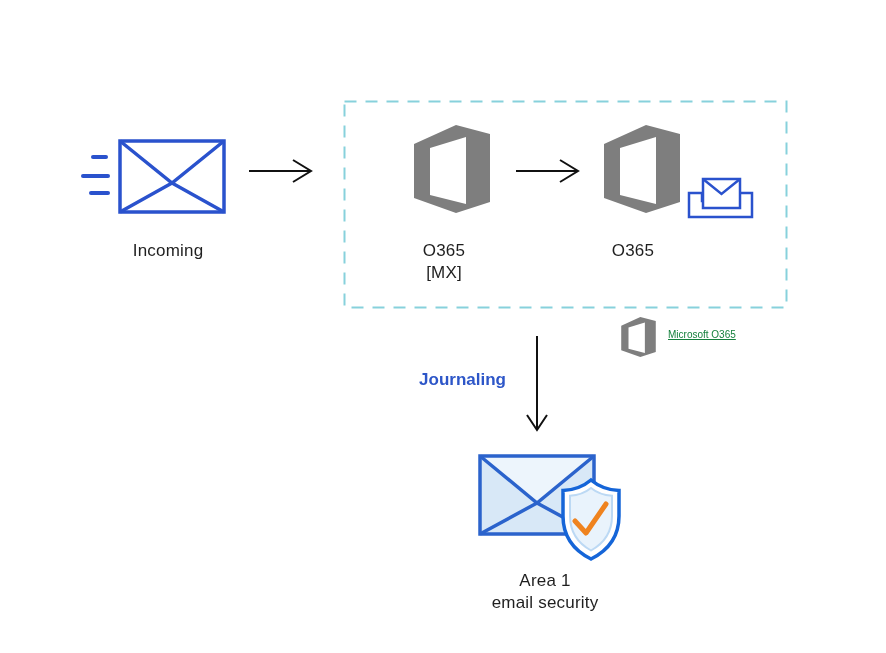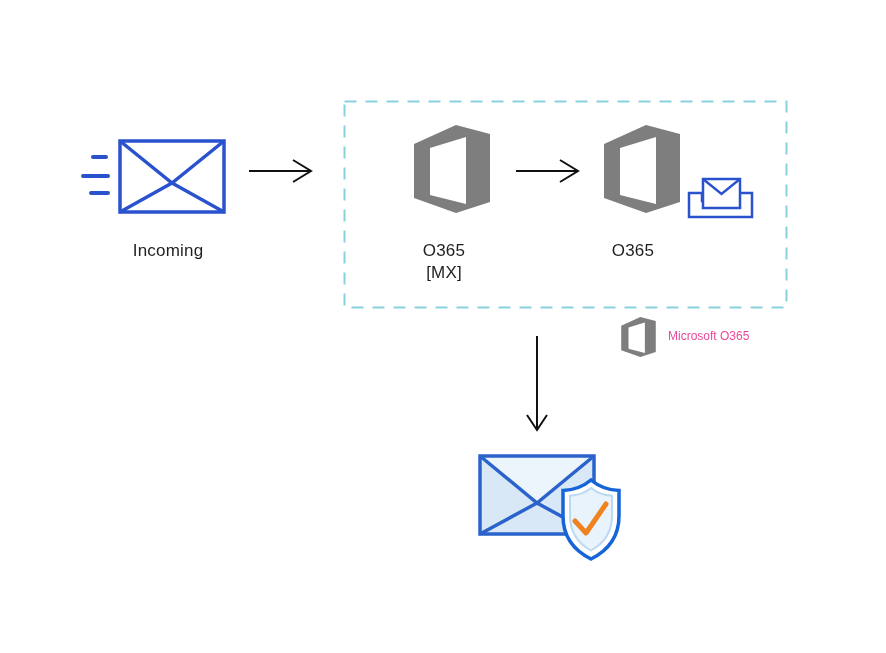--- a/index.html
+++ b/index.html
@@ -1,21 +1,21 @@
 <!DOCTYPE html>
 <html><head>
 <meta charset="utf-8">
 <style>
   html,body{margin:0;padding:0;background:#ffffff;}
   body{font-family:"Liberation Sans","DejaVu Sans",sans-serif;}
   #canvas{position:relative;width:886px;height:653px;background:#ffffff;overflow:hidden;margin-top:14px;}
   .abs{position:absolute;}
   .lbl{position:absolute;text-align:center;font-size:17px;line-height:22px;color:#1f1f1f;letter-spacing:.2px;}
   .lbl span{display:block;}
-  .legend-text{position:absolute;font-size:12px;color:#ec4899;}
+  .legend-text{position:absolute;font-size:10px;color:#15803d;text-decoration:underline;}
   .journaling{position:absolute;text-align:right;font-size:17px;font-weight:600;color:#2d56c8;}
 </style>
 </head>
 <body>
 
 <div id="canvas">
 
   <svg class="abs" style="left:78px;top:139px;" width="36" height="46">
     <rect x="13" y="2" width="17" height="4" rx="2" fill="#2a52cd"></rect>
     <rect x="3" y="21" width="29" height="4" rx="2" fill="#2a52cd"></rect>
@@ -75,20 +75,21 @@
 
   <div class="lbl" style="left:573px;top:226px;width:120px;">
     <span>O365</span>
   </div>
 
   <svg class="abs" style="left:621px;top:303px;" width="35" height="40" viewBox="0 0 76 88">
     <path fill-rule="evenodd" fill="#7e7e7e" d="M42,0 L76,9 L76,77 L42,88 L0,73 L0,19 Z M16,23 L52,12 L52,79 L16,70 Z"></path>
   </svg>
   <div class="legend-text" style="left:668px;top:315px;">Microsoft O365</div>
 
+  <div class="journaling" style="left:386px;top:356px;width:120px;">Journaling</div>
 
   <svg class="abs" style="left:524px;top:322px;" width="26" height="98">
     <g fill="none" stroke="#111111" stroke-width="2">
       <line x1="13" y1="0" x2="13" y2="93"></line>
       <path d="M3,79 L13,94 L23,79"></path>
     </g>
   </svg>
 
   <svg class="abs" style="left:477px;top:439px;" width="120" height="84">
     <rect x="3" y="3" width="114" height="78" fill="#d8e8f7"></rect>
@@ -99,14 +100,18 @@
       <rect x="3" y="3" width="114" height="78"></rect>
     </g>
   </svg>
 
   <svg class="abs" style="left:558px;top:463px;" width="66" height="86" viewBox="0 0 66 86">
     <path d="M33,3 C40,9 50,13 61,13.5 L61,39 C61,59.5 50,73.5 33,82 C16,73.5 5,59.5 5,39 L5,13.5 C16,13 26,9 33,3 Z" fill="#ffffff" stroke="#1565d8" stroke-width="3.5"></path>
     <path d="M33,11 C38.5,15.5 46,18.3 54,18.8 L54,39 C54,55 45.5,66.5 33,73.5 C20.5,66.5 12,55 12,39 L12,18.8 C20,18.3 27.5,15.5 33,11 Z" fill="#e9f3fc" stroke="#bcd9f4" stroke-width="2"></path>
     <path d="M17,44 L28,56 L48,27" fill="none" stroke="#ef831f" stroke-width="5" stroke-linecap="round" stroke-linejoin="round"></path>
   </svg>
 
+  <div class="lbl" style="left:465px;top:556px;width:160px;">
+    <span>Area 1</span>
+    <span>email security</span>
+  </div>
 
 </div>
 
 </body></html>

